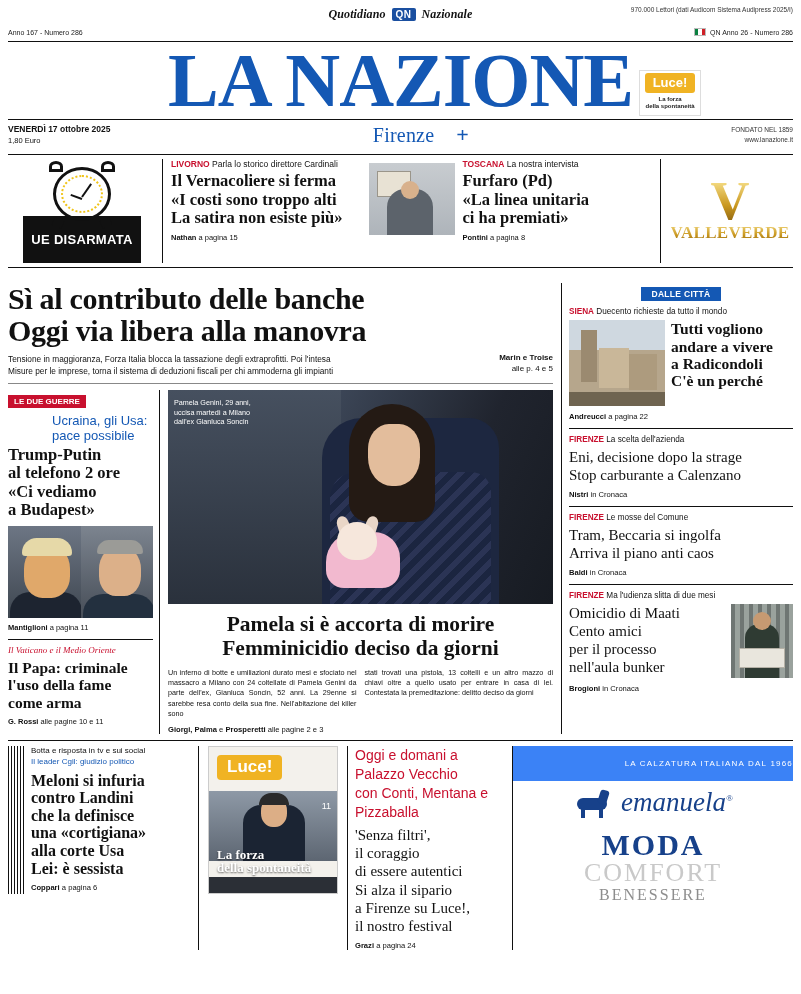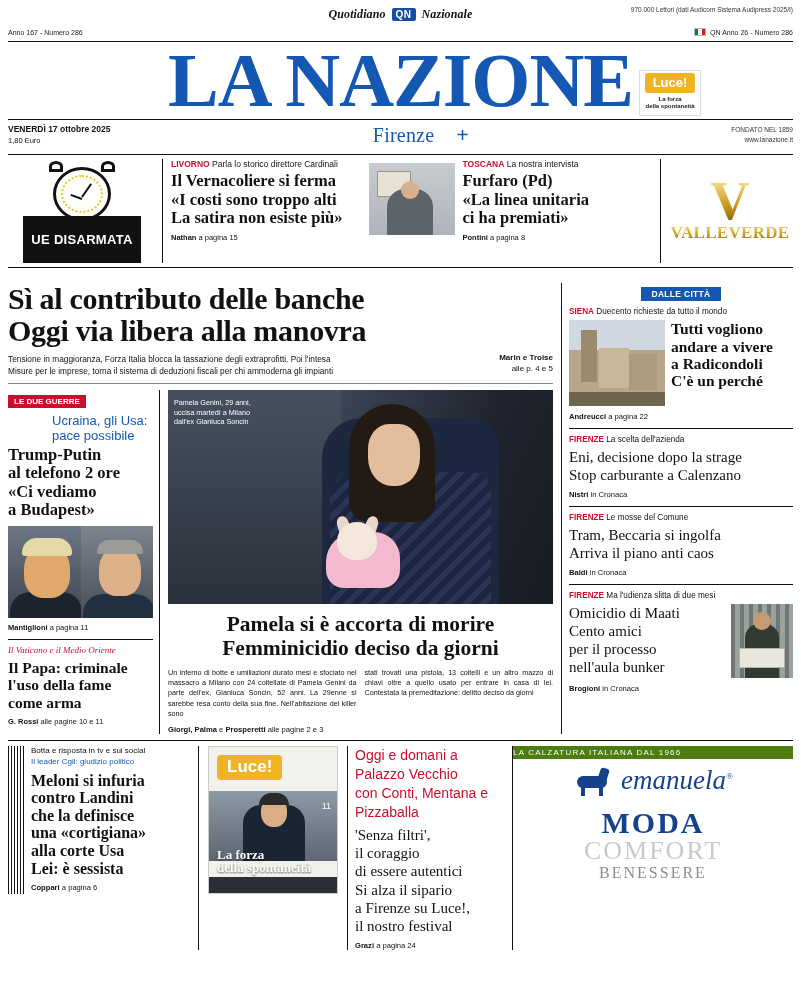--- a/index.html
+++ b/index.html
@@ -186,21 +186,21 @@
   .lc-hair { position:absolute; left:50px; top:46px; width:30px; height:12px; background:#2a2a2a; border-radius:14px 14px 0 0; }
   .lc-title { position:absolute; left:8px; bottom:18px; color:#fff; font-family:"Liberation Serif",serif; font-weight:bold; font-size:13px; line-height:1.05; text-shadow:0 1px 2px rgba(0,0,0,.6);}
   .lc-band { position:absolute; left:0; bottom:0; width:100%; height:16px; background:#2b2f36; }
   .lc-num { position:absolute; right:6px; top:54px; color:#fff; font-family:"Liberation Sans",sans-serif; font-size:9px;}
 
   .b-col3 { width:150px; }
   .b-kick3 { font-family:"Liberation Sans",sans-serif; font-size:14px; color:#c8102e; line-height:1.35;}
   .b-head3 { font-family:"Liberation Serif",serif; font-size:15px; line-height:1.22; margin-top:4px; }
 
   .ad { flex:1; border-left:1px solid #111; position:relative; background:#fff; overflow:hidden; }
-  .ad-top { background:#4d7c0f; color:#fff; font-family:"Liberation Sans",sans-serif; font-size:8px; letter-spacing:1.2px; text-align:left; padding:2px 0; }
+  .ad-top { background:#3b82f6; color:#fff; font-family:"Liberation Sans",sans-serif; font-size:8px; letter-spacing:1.2px; text-align:right; padding:13px 0; }
   .ad-brand { display:flex; align-items:center; justify-content:center; gap:8px; margin-top:6px; }
   .horse { width:40px; height:30px; position:relative; }
   .horse-body { position:absolute; left:4px; top:10px; width:30px; height:12px; background:#17418a; border-radius:6px;}
   .horse-neck { position:absolute; left:26px; top:2px; width:9px; height:14px; background:#17418a; transform:rotate(18deg); border-radius:3px;}
   .horse-leg1 { position:absolute; left:8px; top:20px; width:4px; height:10px; background:#17418a;}
   .horse-leg2 { position:absolute; left:26px; top:20px; width:4px; height:10px; background:#17418a;}
   .ad-name { font-family:"Liberation Serif",serif; font-size:27px; color:#17418a; font-style:italic; }
   .ad-name sup { font-size:9px; }
   .ad-moda { text-align:center; font-family:"Liberation Serif",serif; color:#17418a; font-weight:bold; font-size:30px; letter-spacing:2px; margin-top:10px;}
   .ad-comfort { text-align:center; font-family:"Liberation Serif",serif; color:#c9c9c9; font-size:26px; letter-spacing:2px; margin-top:-4px;}

